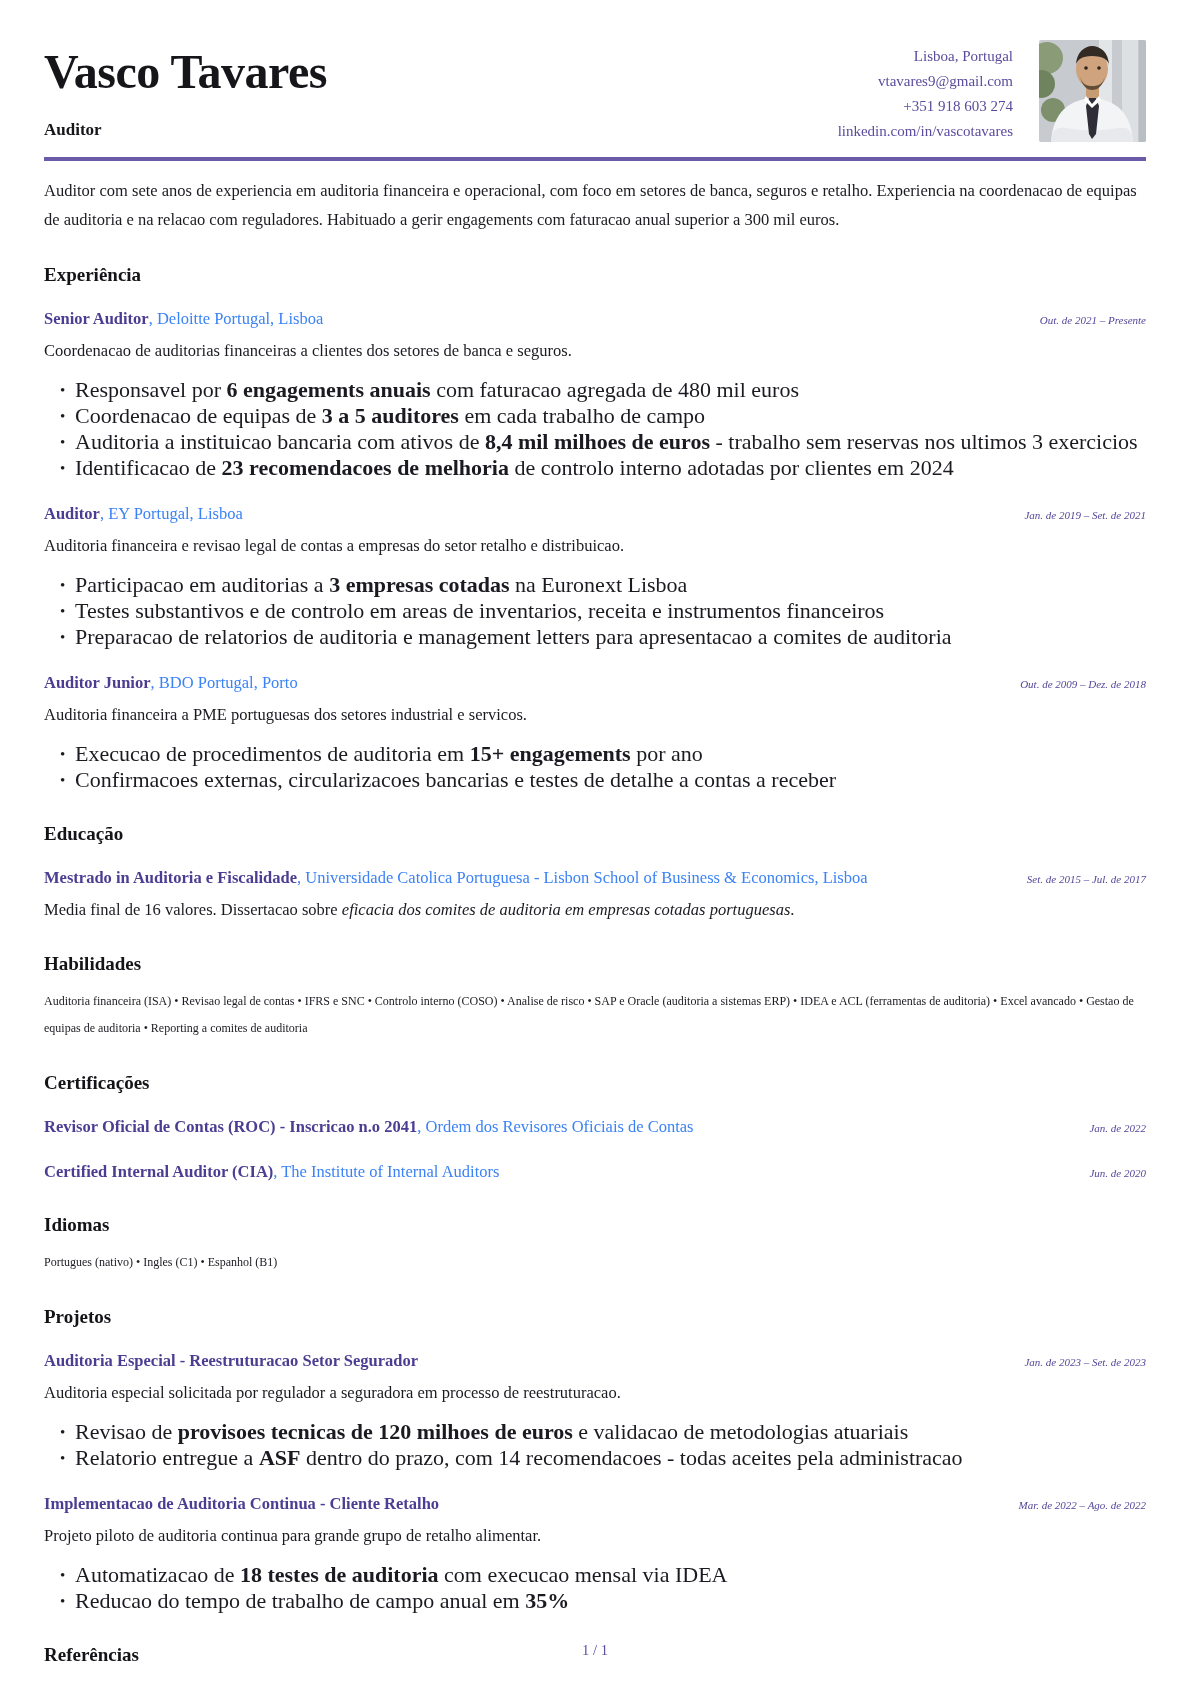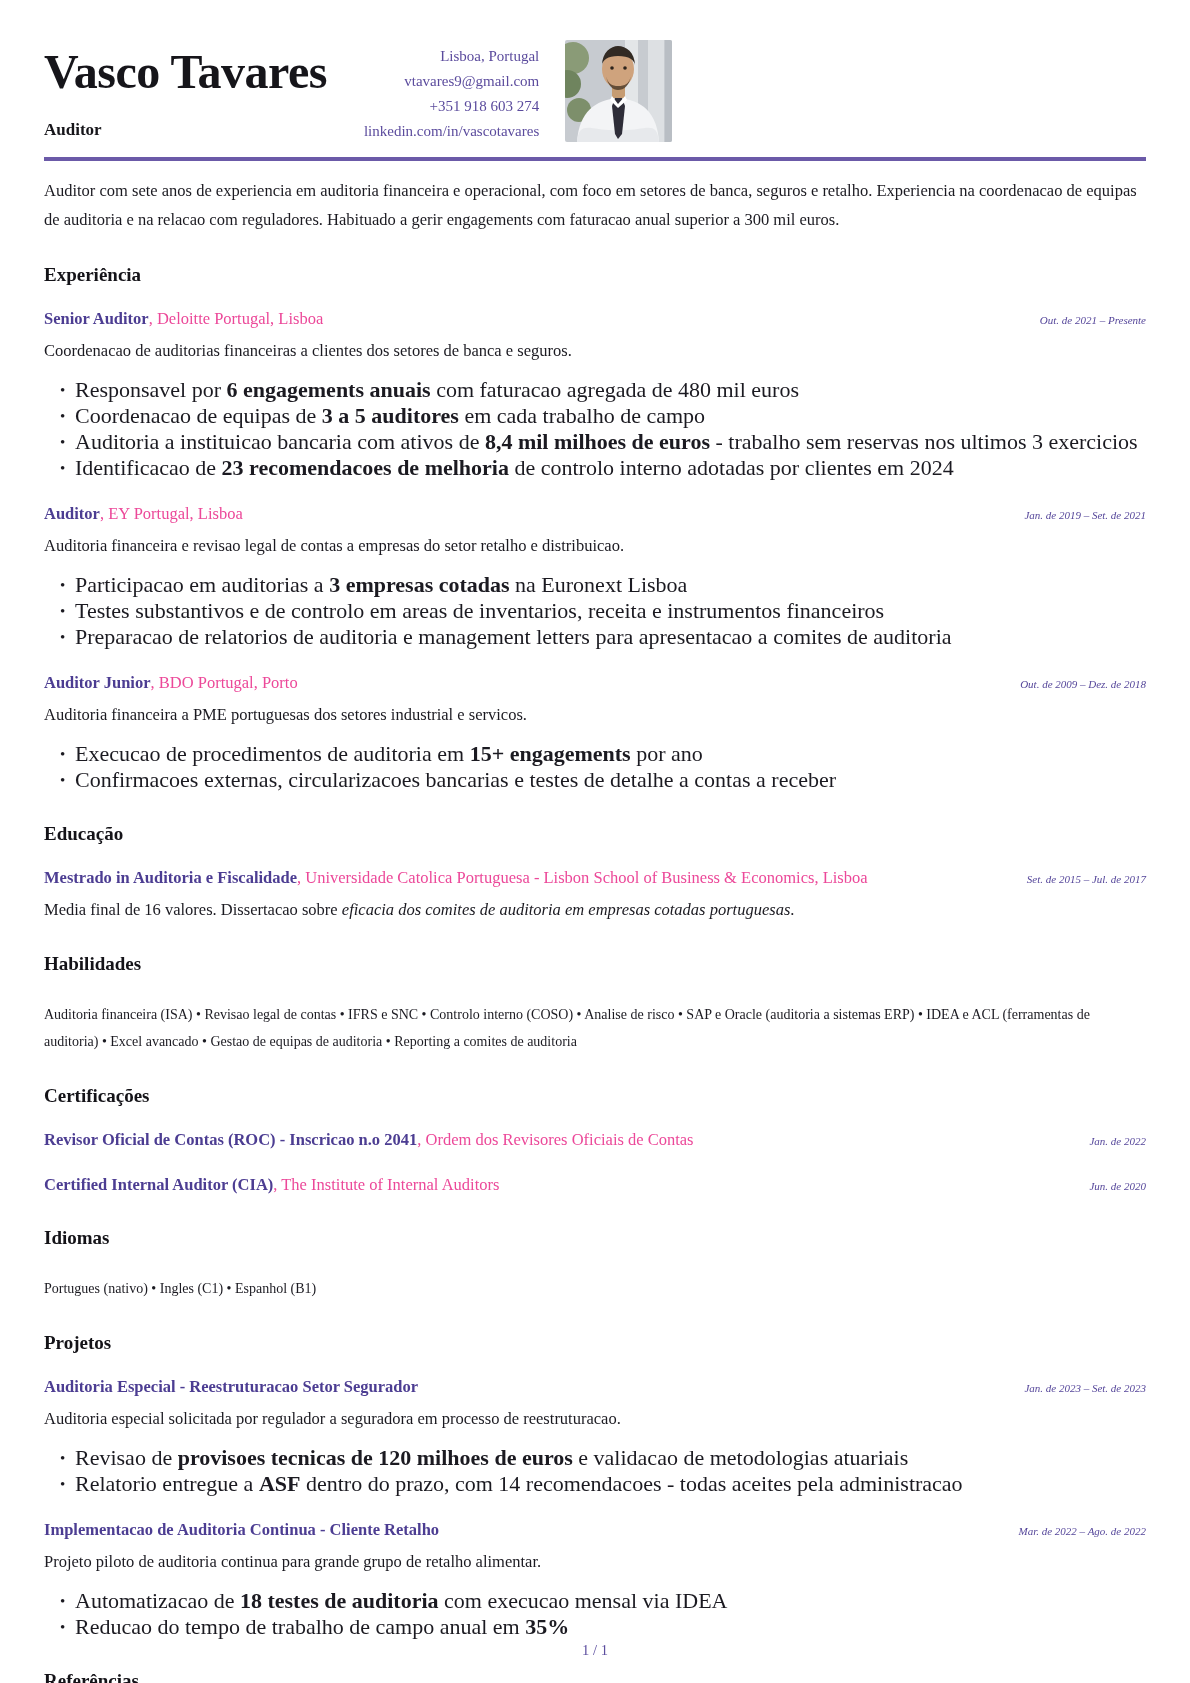--- a/index.html
+++ b/index.html
@@ -5,50 +5,50 @@
   * { margin:0; padding:0; box-sizing:border-box; }
   html,body { background:#ffffff; }
   body {
     width:1190px; height:1683px; position:relative; overflow:hidden;
     font-family:"Liberation Serif", "DejaVu Serif", serif;
     color:#1b1a21;
   }
   .page { padding:40px 44px 0 44px; }
 
   
-  .header { display:flex; align-items:flex-start;gap:37px; }
+  .header { display:flex; justify-content:space-between; align-items:flex-start;gap:37px; }
   .identity { padding-top:6px; }
   .name { font-size:48px; font-weight:bold; line-height:1.08; letter-spacing:-0.5px; color:#16151a; }
   .role { font-size:17px; font-weight:bold; margin-top:22px; color:#16151a; }
   .header-right { display:flex; align-items:flex-start; }
   .contact { text-align:right; font-size:15px; line-height:25px; color:#5b4b9d; padding-top:4px; }
   .photo { width:107px; height:102px; margin-left:26px; overflow:hidden; border-radius:2px; flex:0 0 auto; }
   .photo svg { display:block; }
 
   .rule { border:none; border-top:4px solid #6b5aa8; margin-top:13px; }
 
   
   .summary { margin-top:15px; font-size:16.5px; line-height:29px; }
 
   .section-title { font-size:19px; font-weight:bold; color:#141318; margin-top:30px; }
 
   .entry-head { display:flex; justify-content:space-between; align-items:baseline; margin-top:21px; }
   .entry-title { font-size:16.5px; line-height:24px; }
   .t-role { font-weight:bold; color:#4c3d92; }
-  .t-org { color:#ec4899;text-align:right; }
+  .t-org { color:#3b82f6;text-align:right; }
   .entry-date { font-size:11px; font-style:italic; color:#55469a; white-space:nowrap; margin-left:20px; }
   .entry-desc { margin-top:7px; font-size:16.5px; line-height:26px; }
 
   ul.bullets { margin:13px 0 0 0; padding-left:31px; list-style:none; }
   ul.bullets li { position:relative; font-size:22px; line-height:26px; }
   ul.bullets li::before { content:"•"; position:absolute; left:-15px; top:0; font-size:15px; color:#1b1a21; }
   b { font-weight:bold; }
   .it { font-style:italic; }
 
-  .inline-text { margin-top:26px; font-size:14px; line-height:27px; }
+  .inline-text { margin-top:13px; font-size:12px; line-height:27px; }
 
   .footer { position:absolute; bottom:24px; left:0; width:100%; text-align:center;
             font-size:14.5px; color:#5b4d9e; }
 </style>
 </head>
 <body>
 
 <div class="page">
 
   <div class="header">

